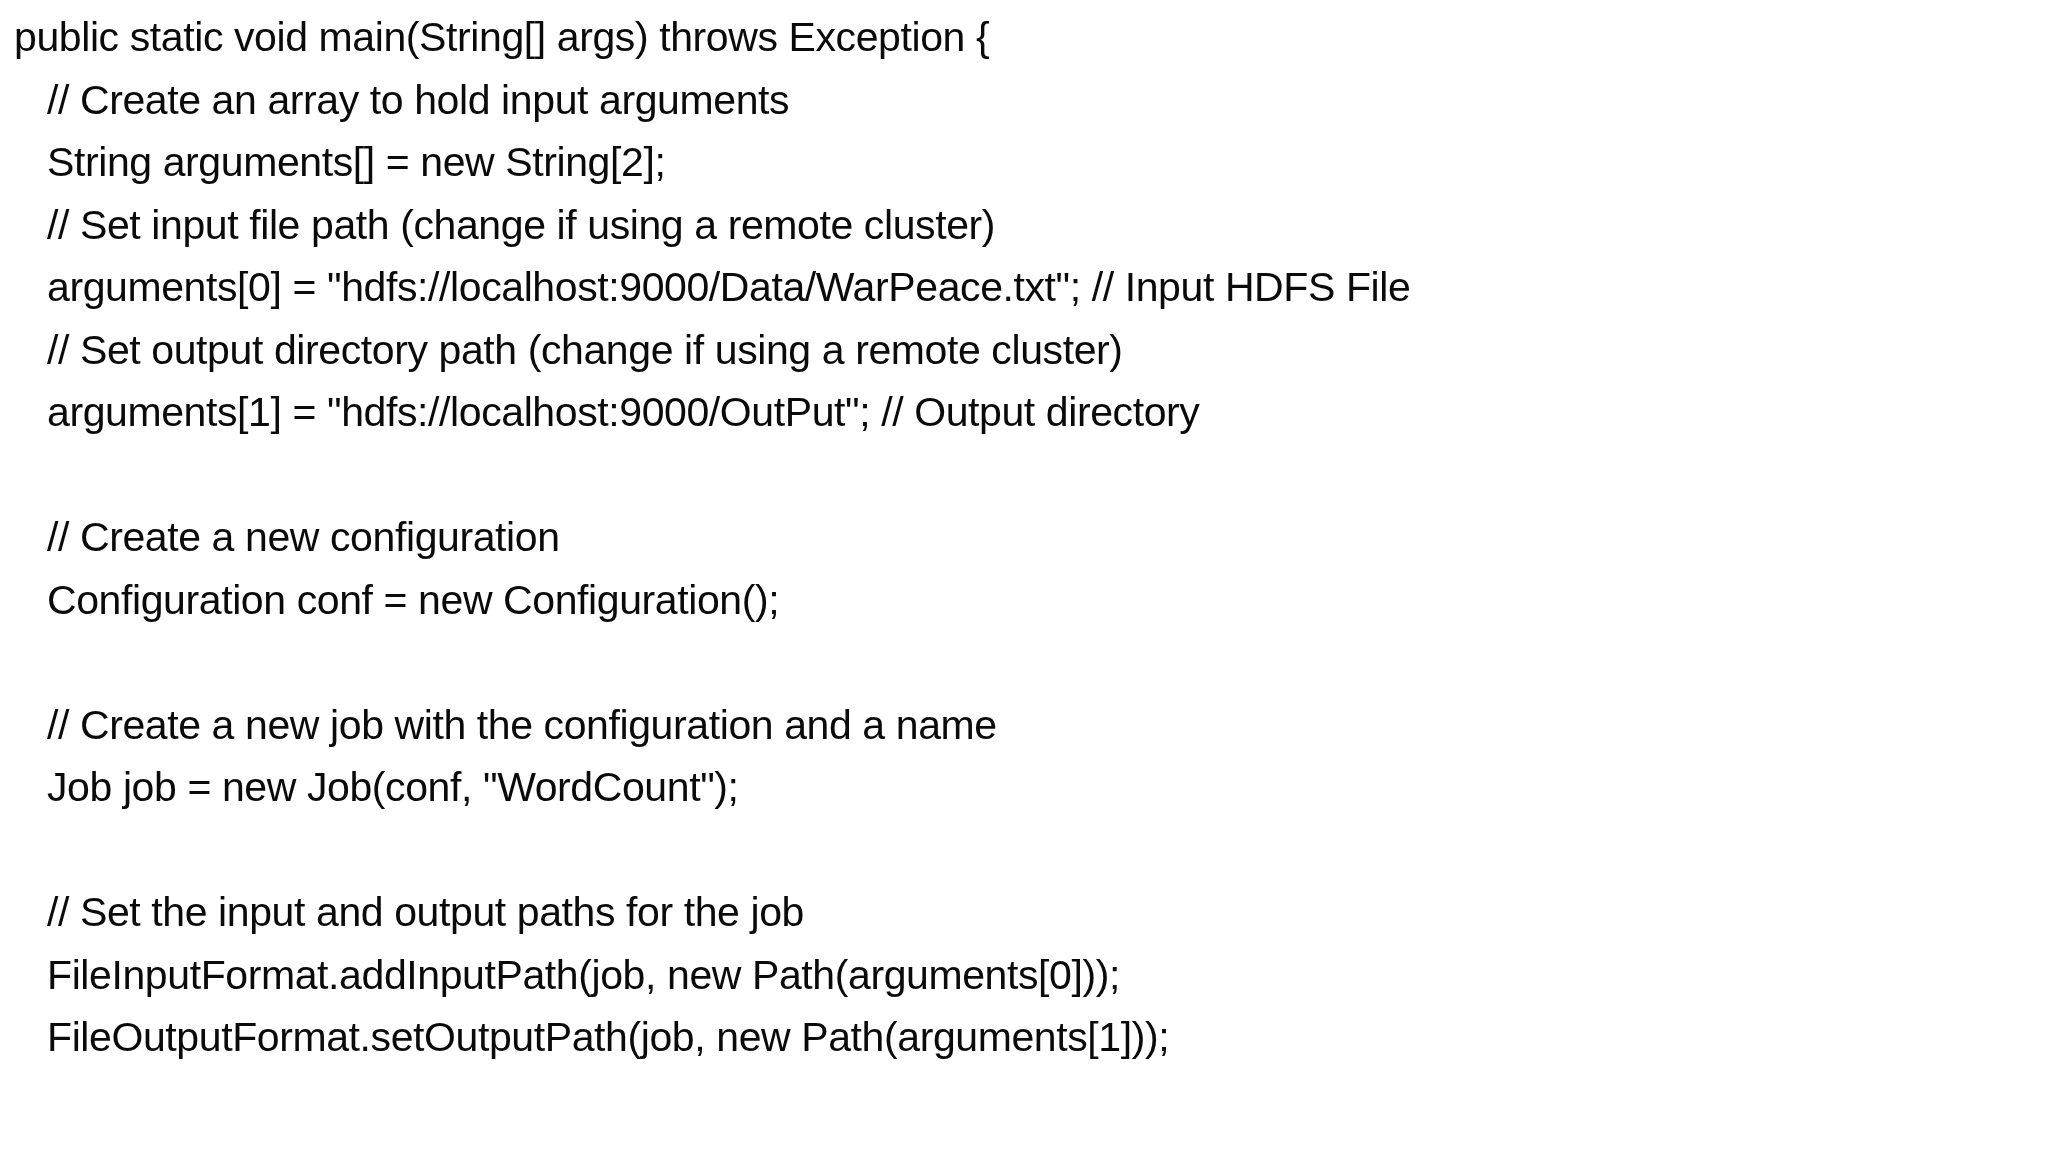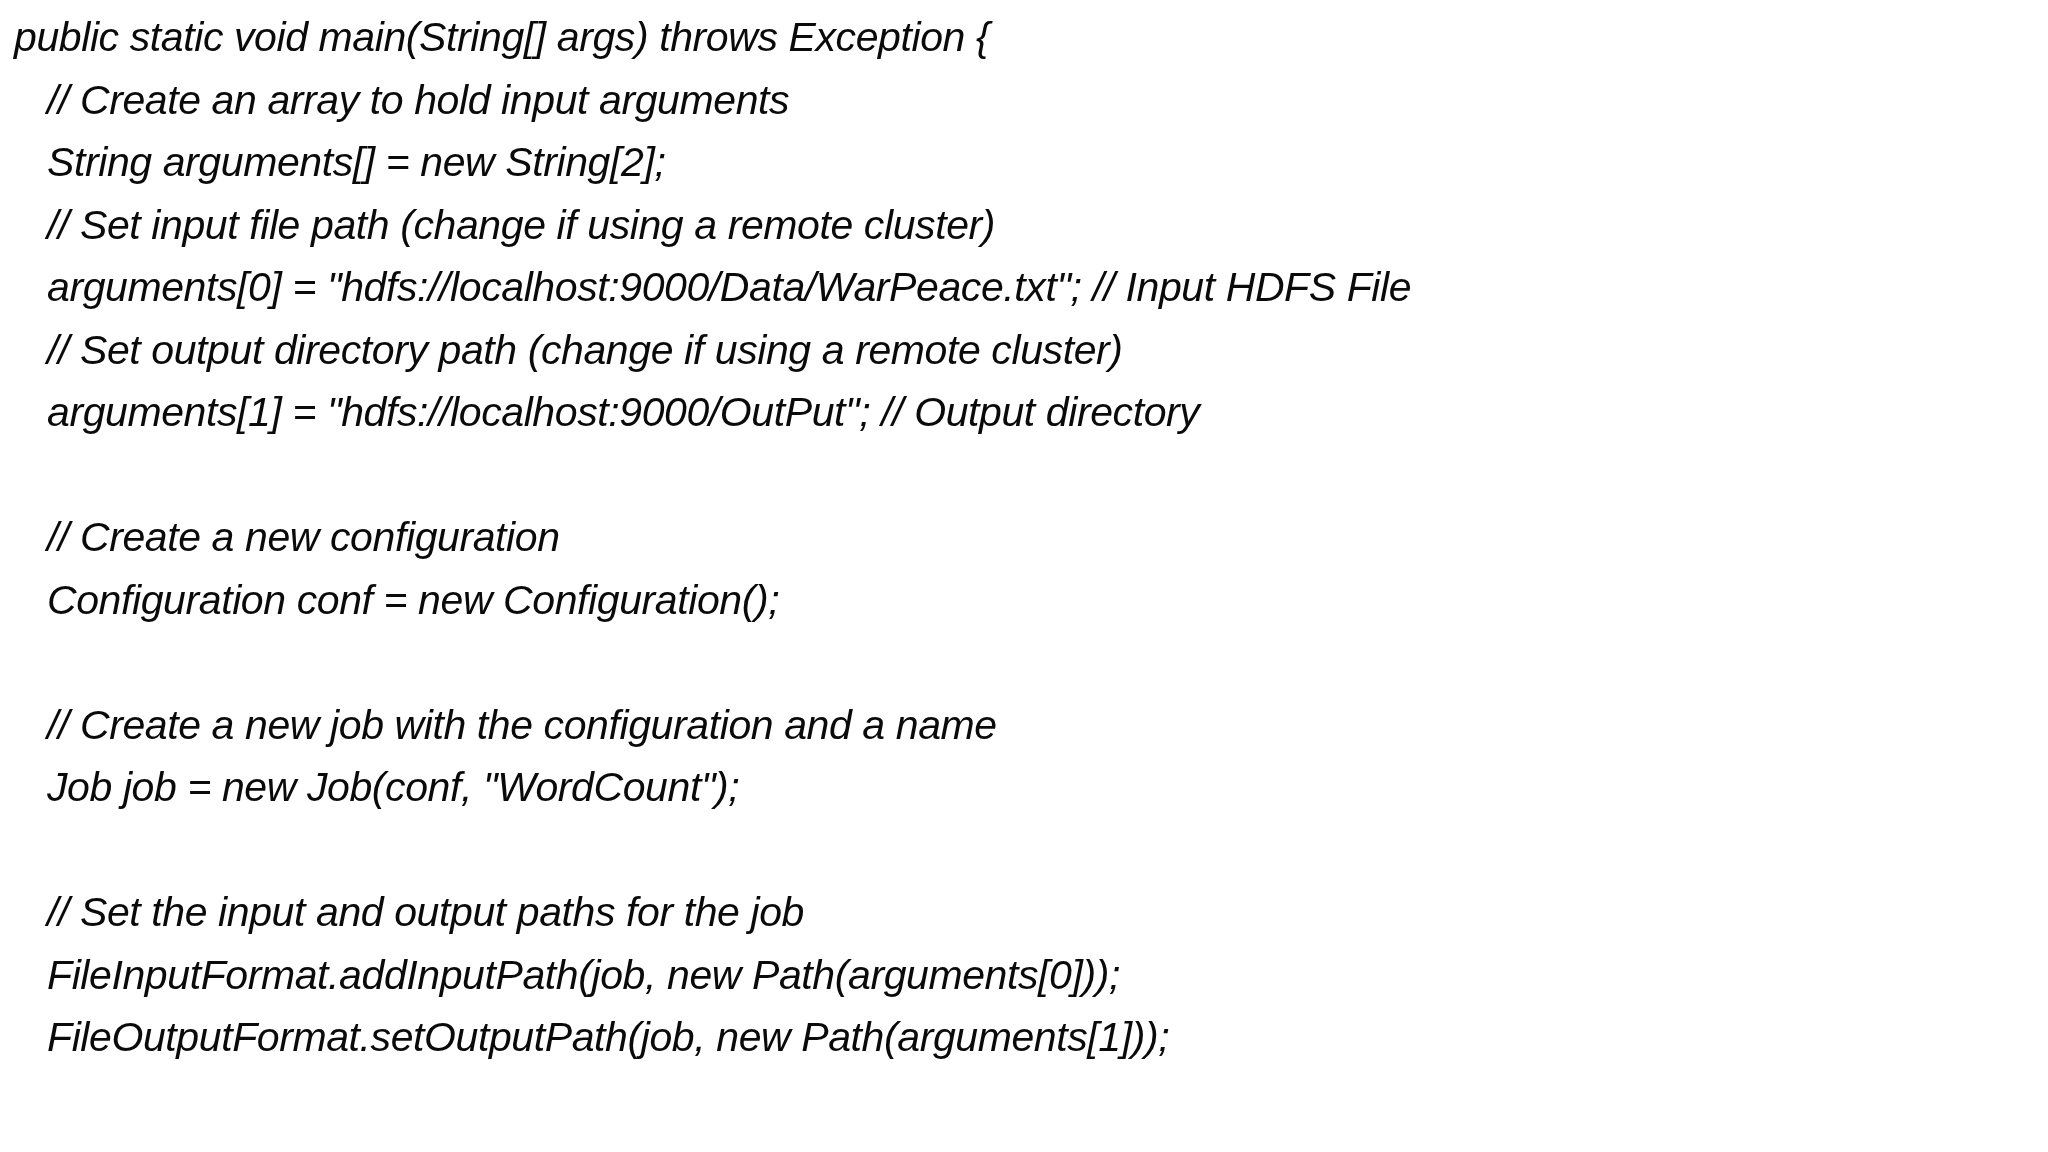--- a/index.html
+++ b/index.html
@@ -16,19 +16,18 @@
   .code-snippet {
     padding: 6px 0 0 14px;
     color: #0a0a0a;
     font-size: 41px;
     letter-spacing: -0.4px;
     white-space: pre;
   }
   .code-line {
     height: 62.5px;
     line-height: 62.5px;
-    font-style: italic;
   }
 </style>
 </head>
 <body>
 
 <div class="code-snippet"><div class="code-line" style="padding-left: 0px;">public static void main(String[] args) throws Exception {</div><div class="code-line" style="padding-left: 33px;">// Create an array to hold input arguments</div><div class="code-line" style="padding-left: 33px;">String arguments[] = new String[2];</div><div class="code-line" style="padding-left: 33px;">// Set input file path (change if using a remote cluster)</div><div class="code-line" style="padding-left: 33px;">arguments[0] = "hdfs://localhost:9000/Data/WarPeace.txt"; // Input HDFS File</div><div class="code-line" style="padding-left: 33px;">// Set output directory path (change if using a remote cluster)</div><div class="code-line" style="padding-left: 33px;">arguments[1] = "hdfs://localhost:9000/OutPut"; // Output directory</div><div class="code-line" style="padding-left: 0px;"></div><div class="code-line" style="padding-left: 33px;">// Create a new configuration</div><div class="code-line" style="padding-left: 33px;">Configuration conf = new Configuration();</div><div class="code-line" style="padding-left: 0px;"></div><div class="code-line" style="padding-left: 33px;">// Create a new job with the configuration and a name</div><div class="code-line" style="padding-left: 33px;">Job job = new Job(conf, "WordCount");</div><div class="code-line" style="padding-left: 0px;"></div><div class="code-line" style="padding-left: 33px;">// Set the input and output paths for the job</div><div class="code-line" style="padding-left: 33px;">FileInputFormat.addInputPath(job, new Path(arguments[0]));</div><div class="code-line" style="padding-left: 33px;">FileOutputFormat.setOutputPath(job, new Path(arguments[1]));</div></div>
 
 </body></html>

